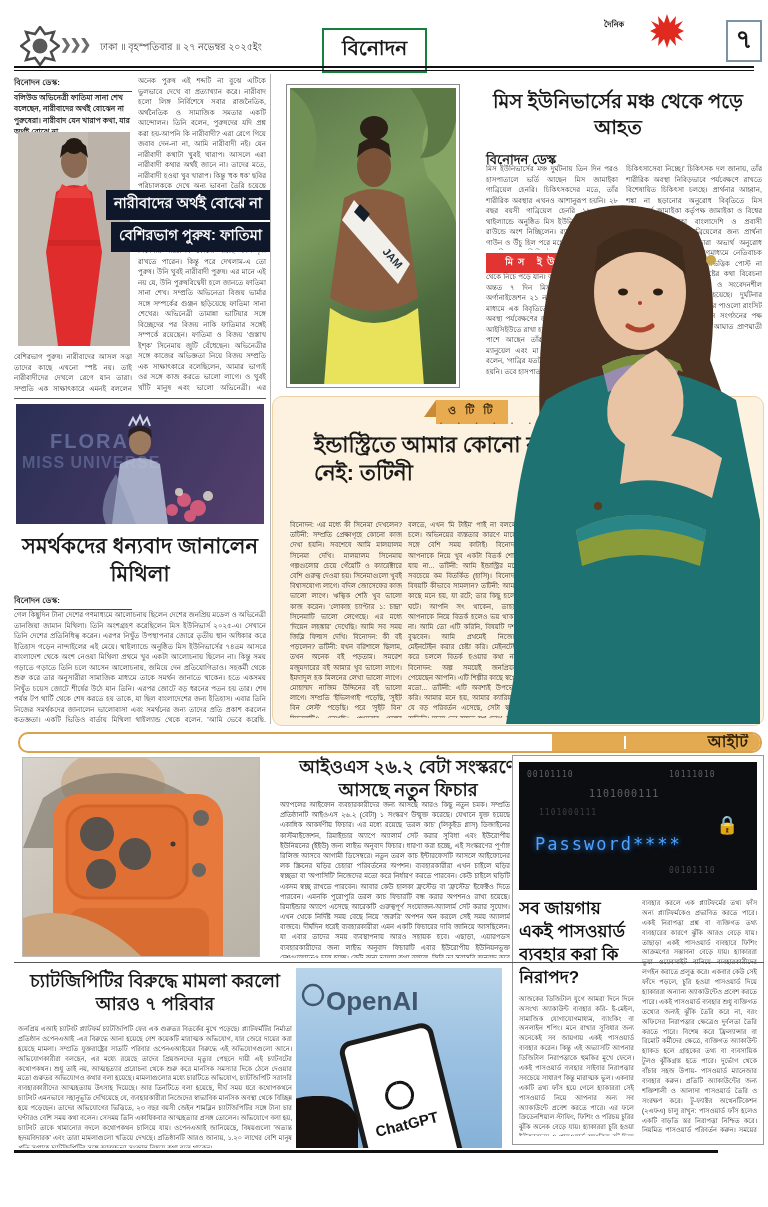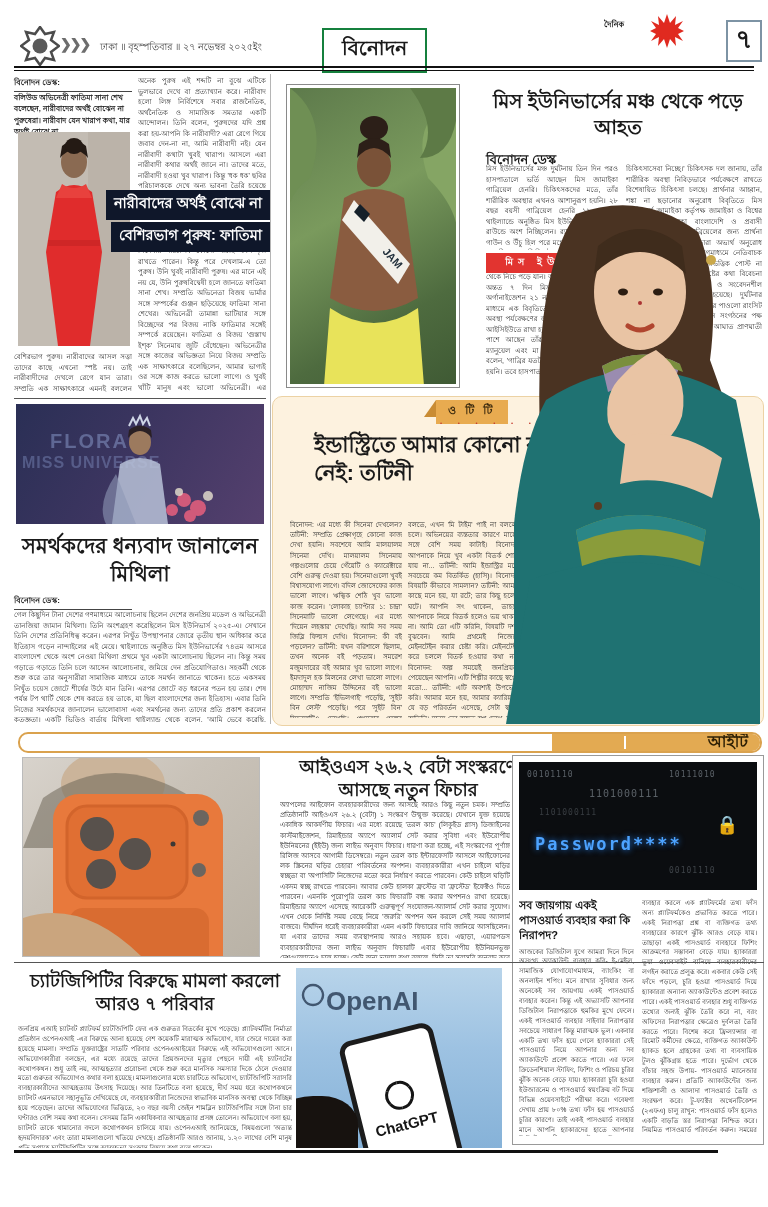--- a/index.html
+++ b/index.html
@@ -77,25 +77,25 @@
 
   
   .ios-photo { position:absolute; left:22px; top:757px; width:238px; height:200px; border:1px solid #bbb; overflow:hidden; background:linear-gradient(140deg,#d8d3cc,#c9c2b8 40%,#b9b2a6); }
   .ios-head { position:absolute; left:292px; top:744px; width:232px; font-size:18px; line-height:1.3; font-weight:bold; text-align:center;margin-top:12px; }
   .ios-body { position:absolute; left:280px; top:800px; width:230px; height:158px; overflow:hidden; font-size:6.8px; }
 
   
   .pw-box { position:absolute; left:512px; top:755px; width:252px; height:390px; border:1px solid #999; background:#fff; padding:6px; }
   .pw-img { position:relative; width:100%; height:128px; background:#0b0d10; overflow:hidden; }
   .pw-img .bits { position:absolute; font-family:"DejaVu Sans Mono", monospace; color:#9aa4ad; opacity:.55; font-size:8px; letter-spacing:1px; }
-  .pw-img .pwd { position:absolute; left:16px; top:72px; font-family:"DejaVu Sans Mono", monospace; color:#4da3ff; font-size:17px; font-weight:bold; text-shadow:0 0 6px #2277dd; letter-spacing:2px; }
+  .pw-img .pwd { position:absolute; left:16px; top:72px; font-family:"DejaVu Sans Mono", monospace; color:#4da3ff; font-size:17px; font-weight:normal; text-shadow:0 0 6px #2277dd; letter-spacing:2px; }
   .pw-img .lock { position:absolute; right:18px; top:52px; font-size:18px; color:#e6b83c; }
   .pw-cols { display:flex; gap:8px; margin-top:8px; }
   .pw-col { width:50%; font-size:6.6px; line-height:1.5; text-align:justify; color:#2a2a2a; height:238px; overflow:hidden; }
-  .pw-head { font-size:11px; line-height:1.35; font-weight:bold; text-align:left; margin-bottom:4px; color:#111; }
+  .pw-head { font-size:17px; line-height:1.35; font-weight:bold; text-align:left; margin-bottom:4px; color:#111; }
 
   
   .row-rule { position:absolute; left:14px; top:962px; width:750px; border-top:1px solid #555; }
   .cg-head { position:absolute; left:18px; top:970px; width:274px; font-size:18px; line-height:1.3; font-weight:bold; text-align:center; }
   .cg-body { position:absolute; left:18px; top:1024px; width:274px; height:124px; overflow:hidden; font-size:6.6px; }
   .cg-photo { position:absolute; left:296px; top:968px; width:206px; height:180px; overflow:hidden; background:linear-gradient(180deg,#b8d4ea,#9dc2e2 45%,#86b2d8); }
   .cg-photo .brand { position:absolute; left:30px; top:18px; font-size:26px; font-weight:bold; color:#273a53; opacity:.8; }
   .cg-photo .knot { position:absolute; left:4px; top:14px; }
   .cg-phone { position:absolute; left:58px; top:62px; width:96px; height:150px; background:#fff; border:5px solid #1c1c1c; border-radius:12px; transform:rotate(-14deg); display:flex; flex-direction:column; align-items:center; justify-content:center; gap:4px; }
   .cg-phone .lbl { font-size:15px; font-weight:bold; color:#151515; transform:rotate(0deg); }

